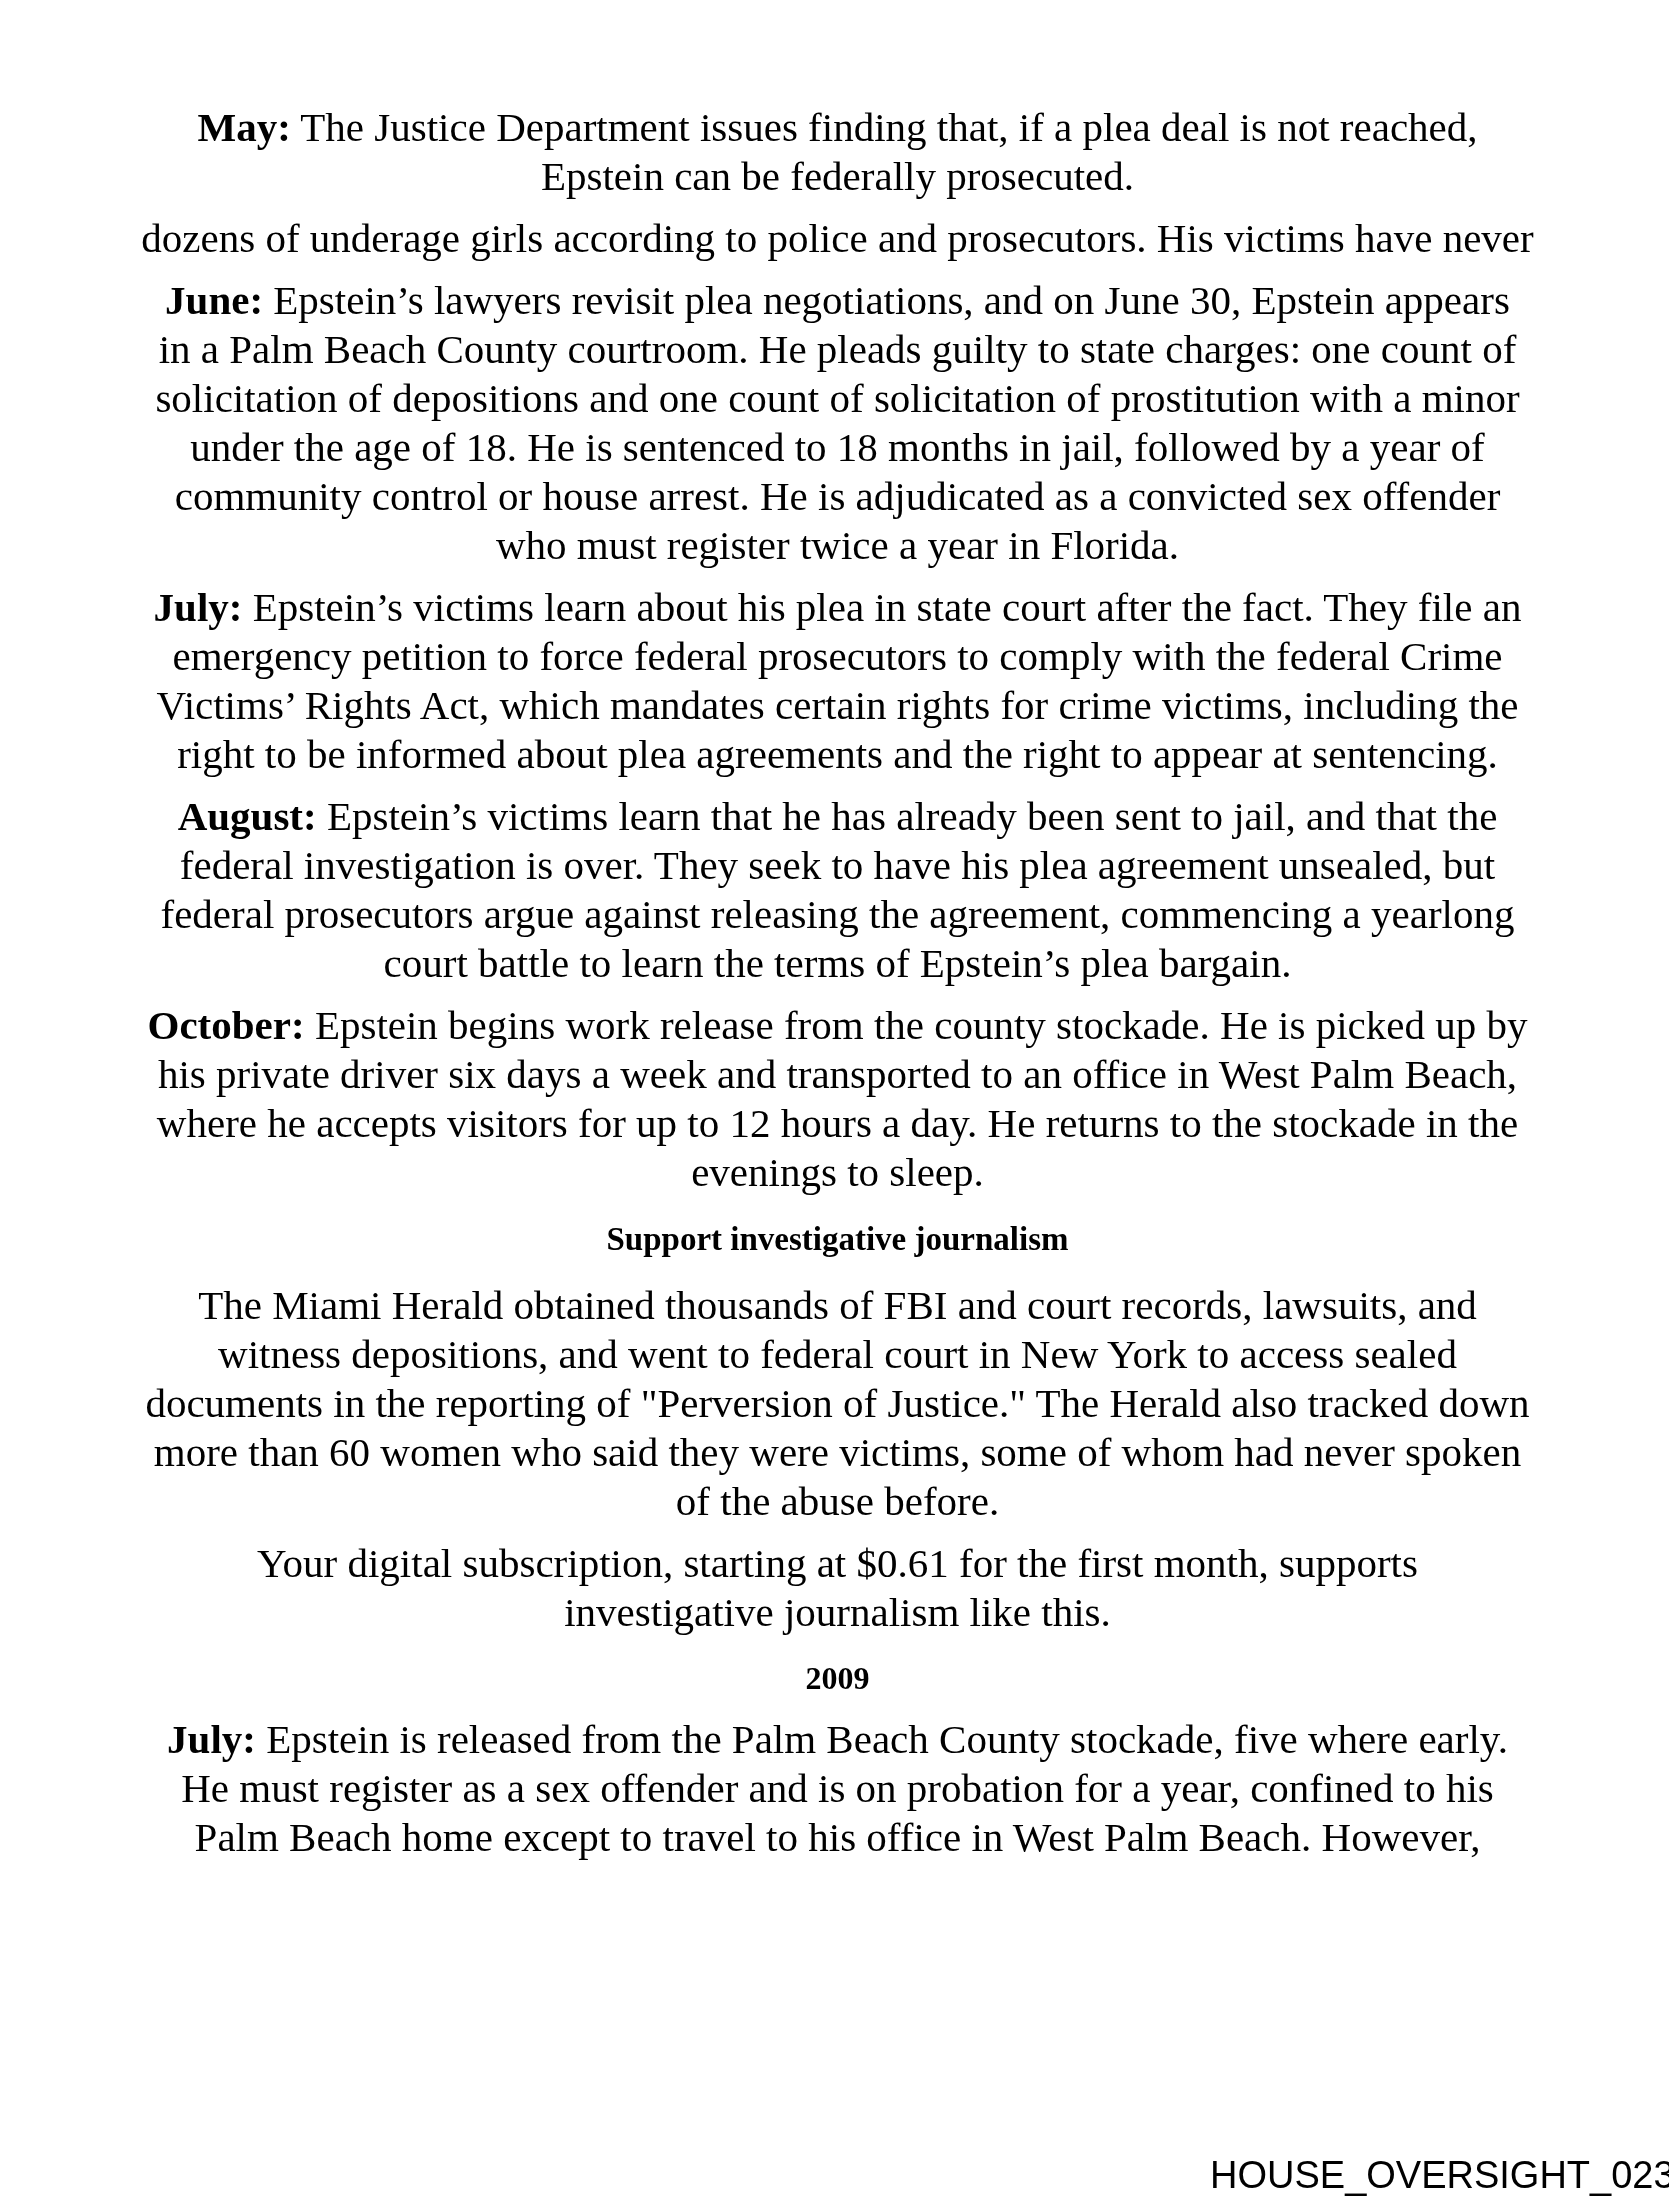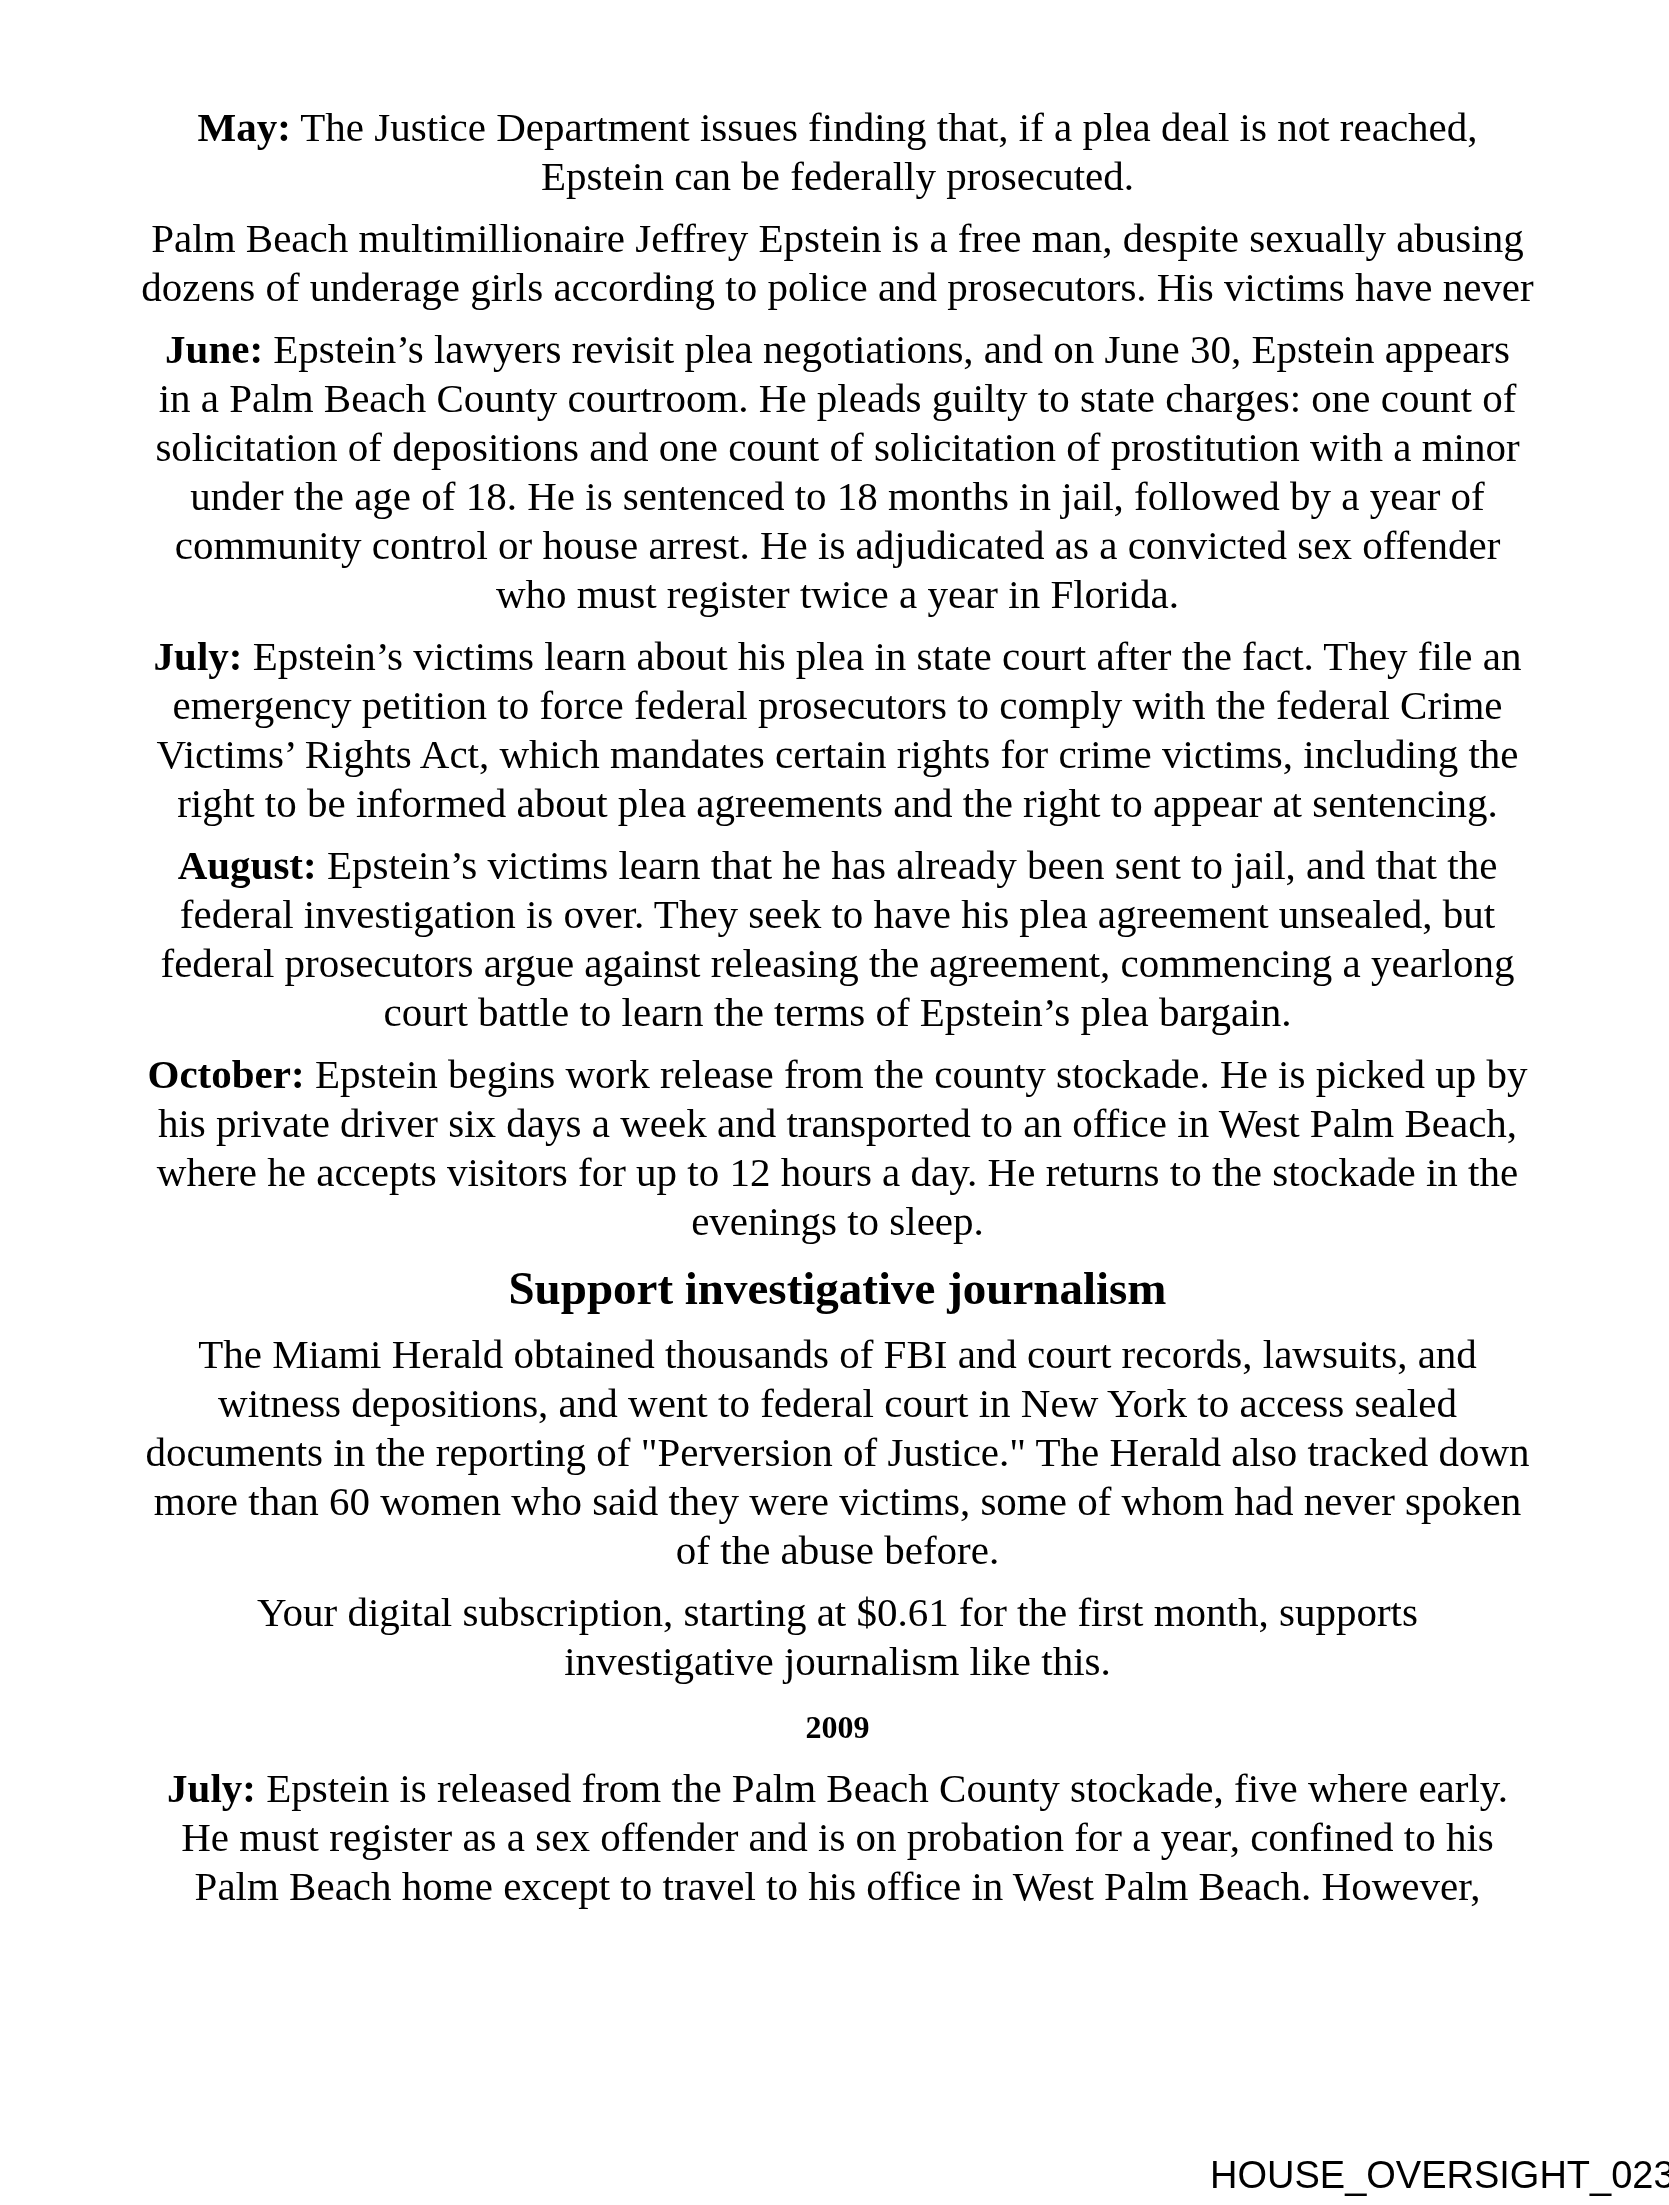--- a/index.html
+++ b/index.html
@@ -38,21 +38,21 @@
     display: block;
     white-space: nowrap;
     height: 49px;
   }
   .lead {
     font-weight: bold;
   }
   .h2 {
     font-family: "Liberation Serif", "DejaVu Serif", serif;
     font-weight: bold;
-    font-size: 47px;
+    font-size: 33px;
     line-height: 59px;
     margin: 1.3px 0 11.8px 0;
     white-space: nowrap;
   }
   .h3 {
     font-family: "Liberation Serif", "DejaVu Serif", serif;
     font-weight: bold;
     font-size: 32px;
     line-height: 56px;
     margin: 3.9px 0 9.2px 0;
@@ -75,21 +75,20 @@
 
 <div class="page">
   <div class="column">
 
     <div class="para">
       <span class="line"><span class="lead">May:</span><span> The Justice Department issues finding that, if a plea deal is not reached,</span></span>
       <span class="line">Epstein can be federally prosecuted.</span>
     </div>
 
     <div class="para">
-      <span class="line">Palm Beach multimillionaire Jeffrey Epstein is a free man, despite sexually abusing</span>
       <span class="line">dozens of underage girls according to police and prosecutors. His victims have never</span>
     </div>
 
     <div class="para">
       <span class="line"><span class="lead">June:</span><span> Epstein’s lawyers revisit plea negotiations, and on June 30, Epstein appears</span></span>
       <span class="line">in a Palm Beach County courtroom. He pleads guilty to state charges: one count of</span>
       <span class="line">solicitation of depositions and one count of solicitation of prostitution with a minor</span>
       <span class="line">under the age of 18. He is sentenced to 18 months in jail, followed by a year of</span>
       <span class="line">community control or house arrest. He is adjudicated as a convicted sex offender</span>
       <span class="line">who must register twice a year in Florida.</span>

